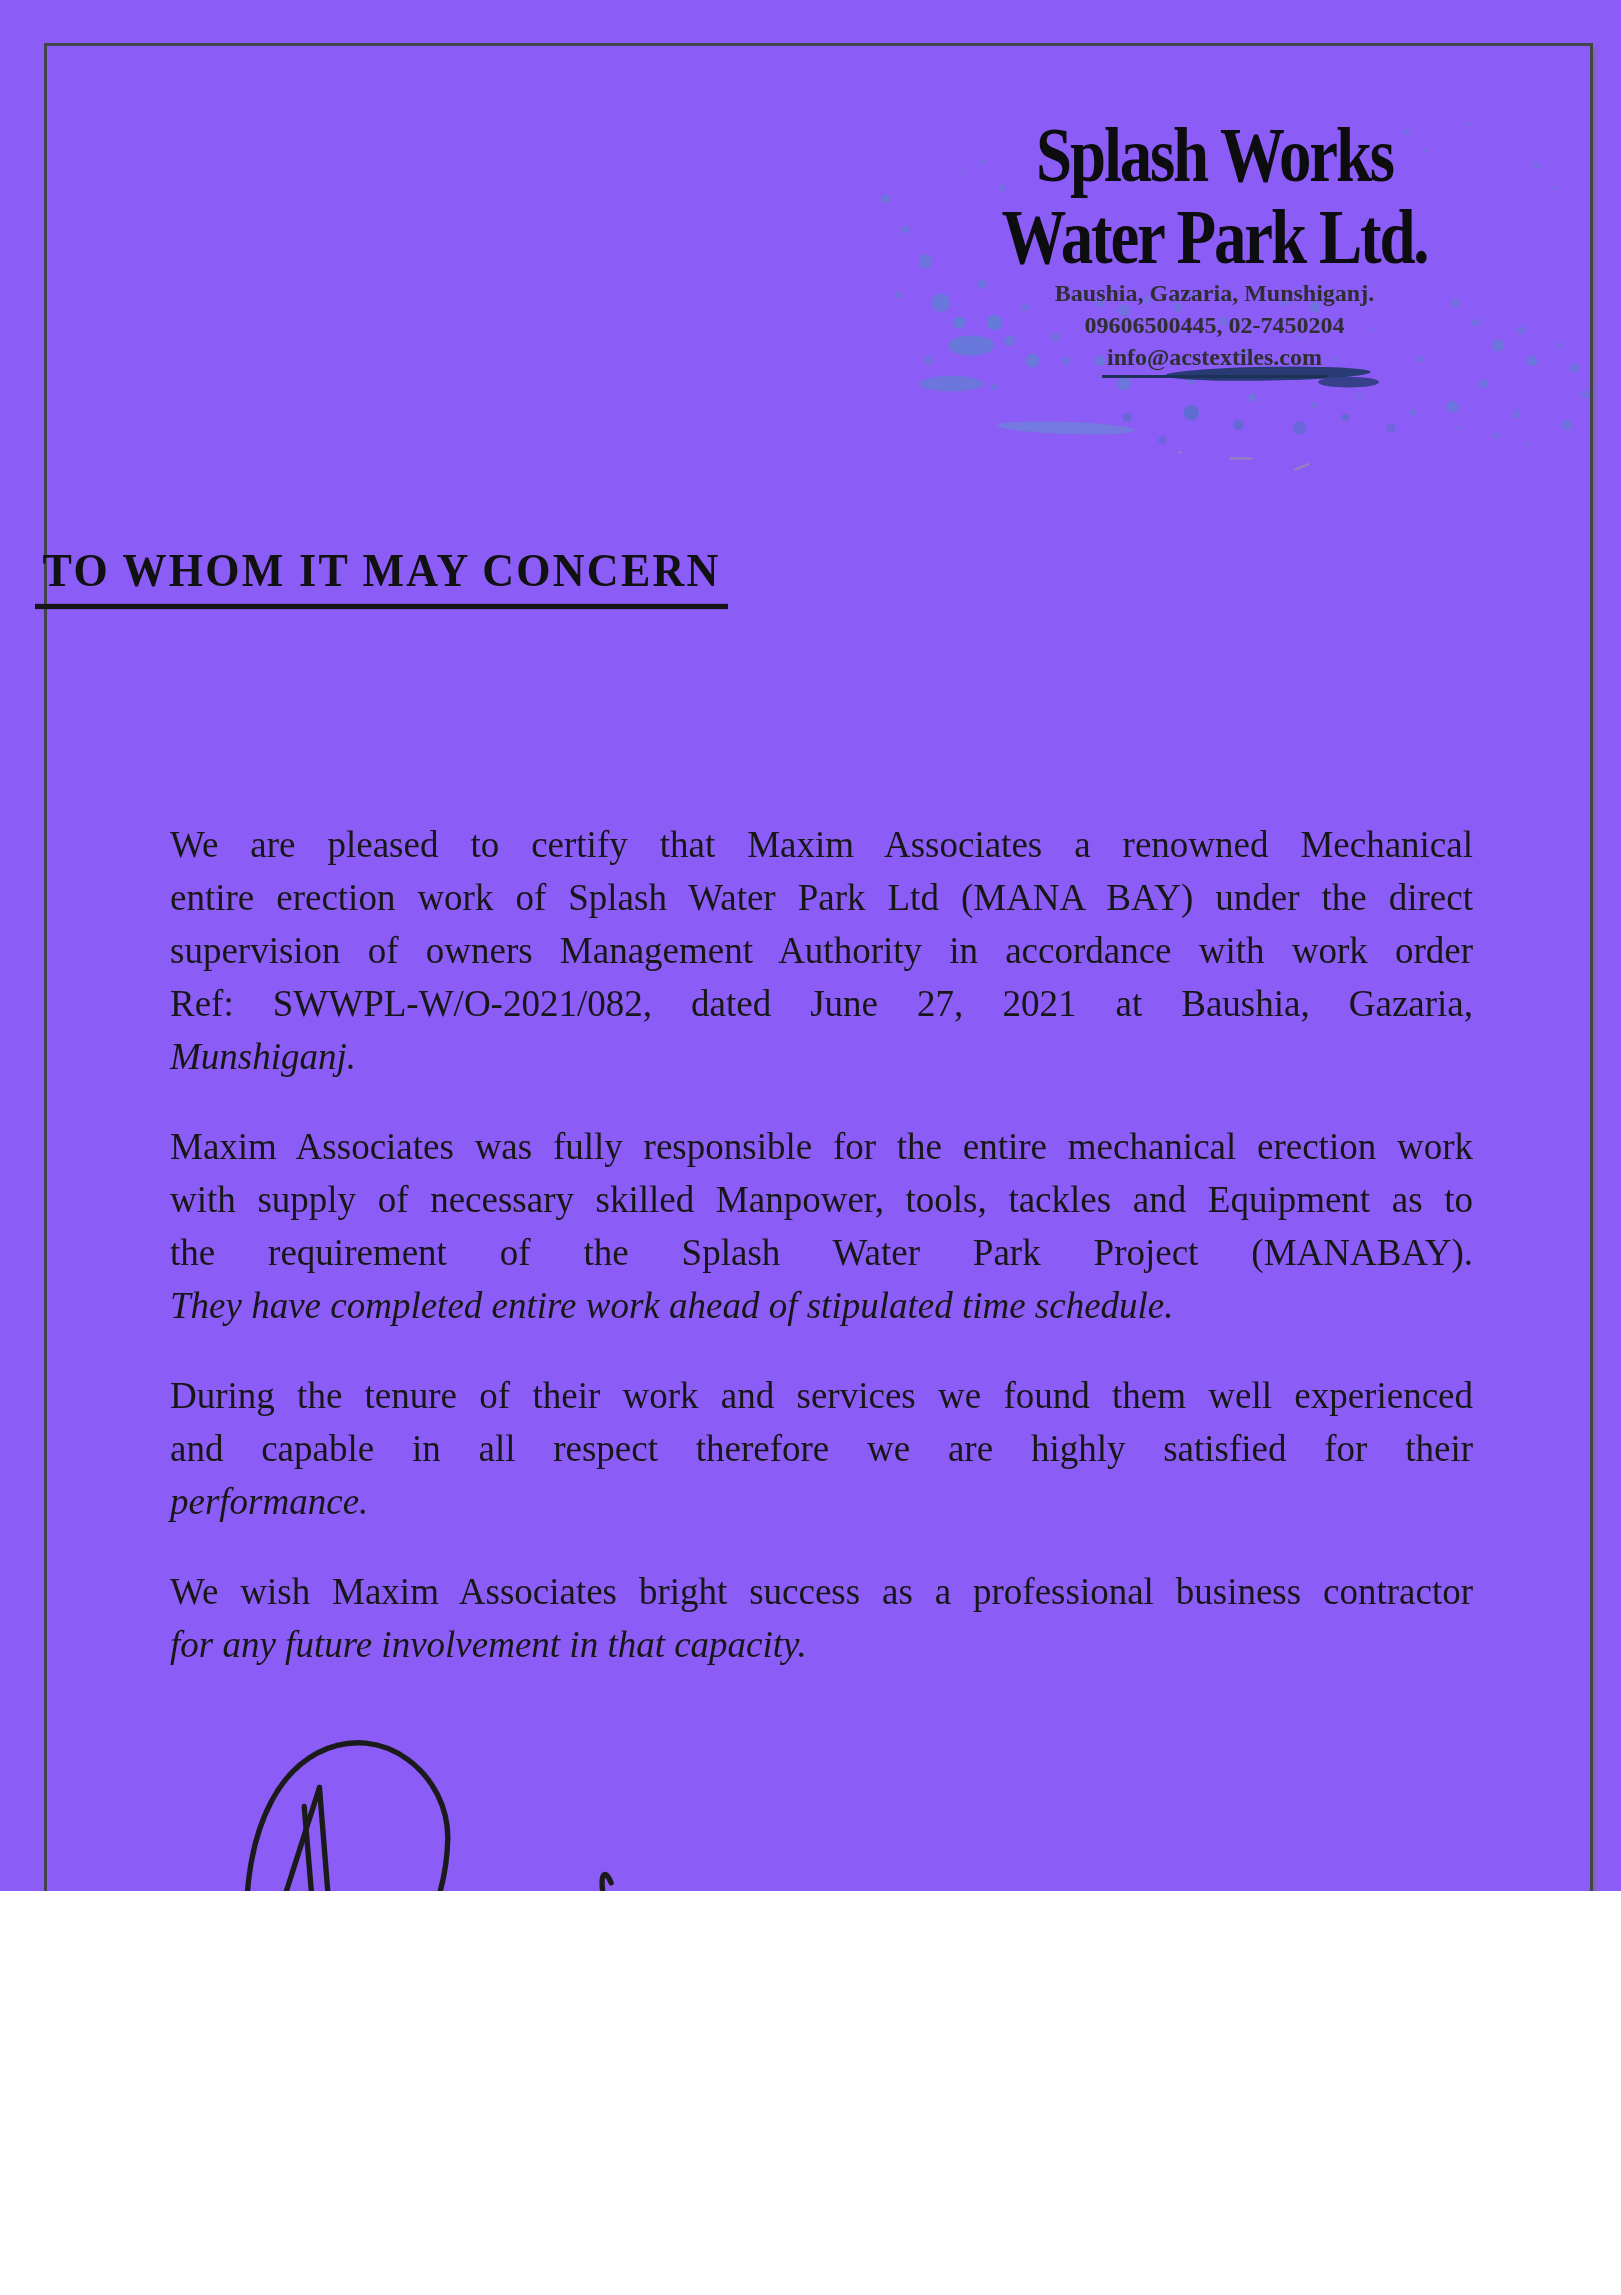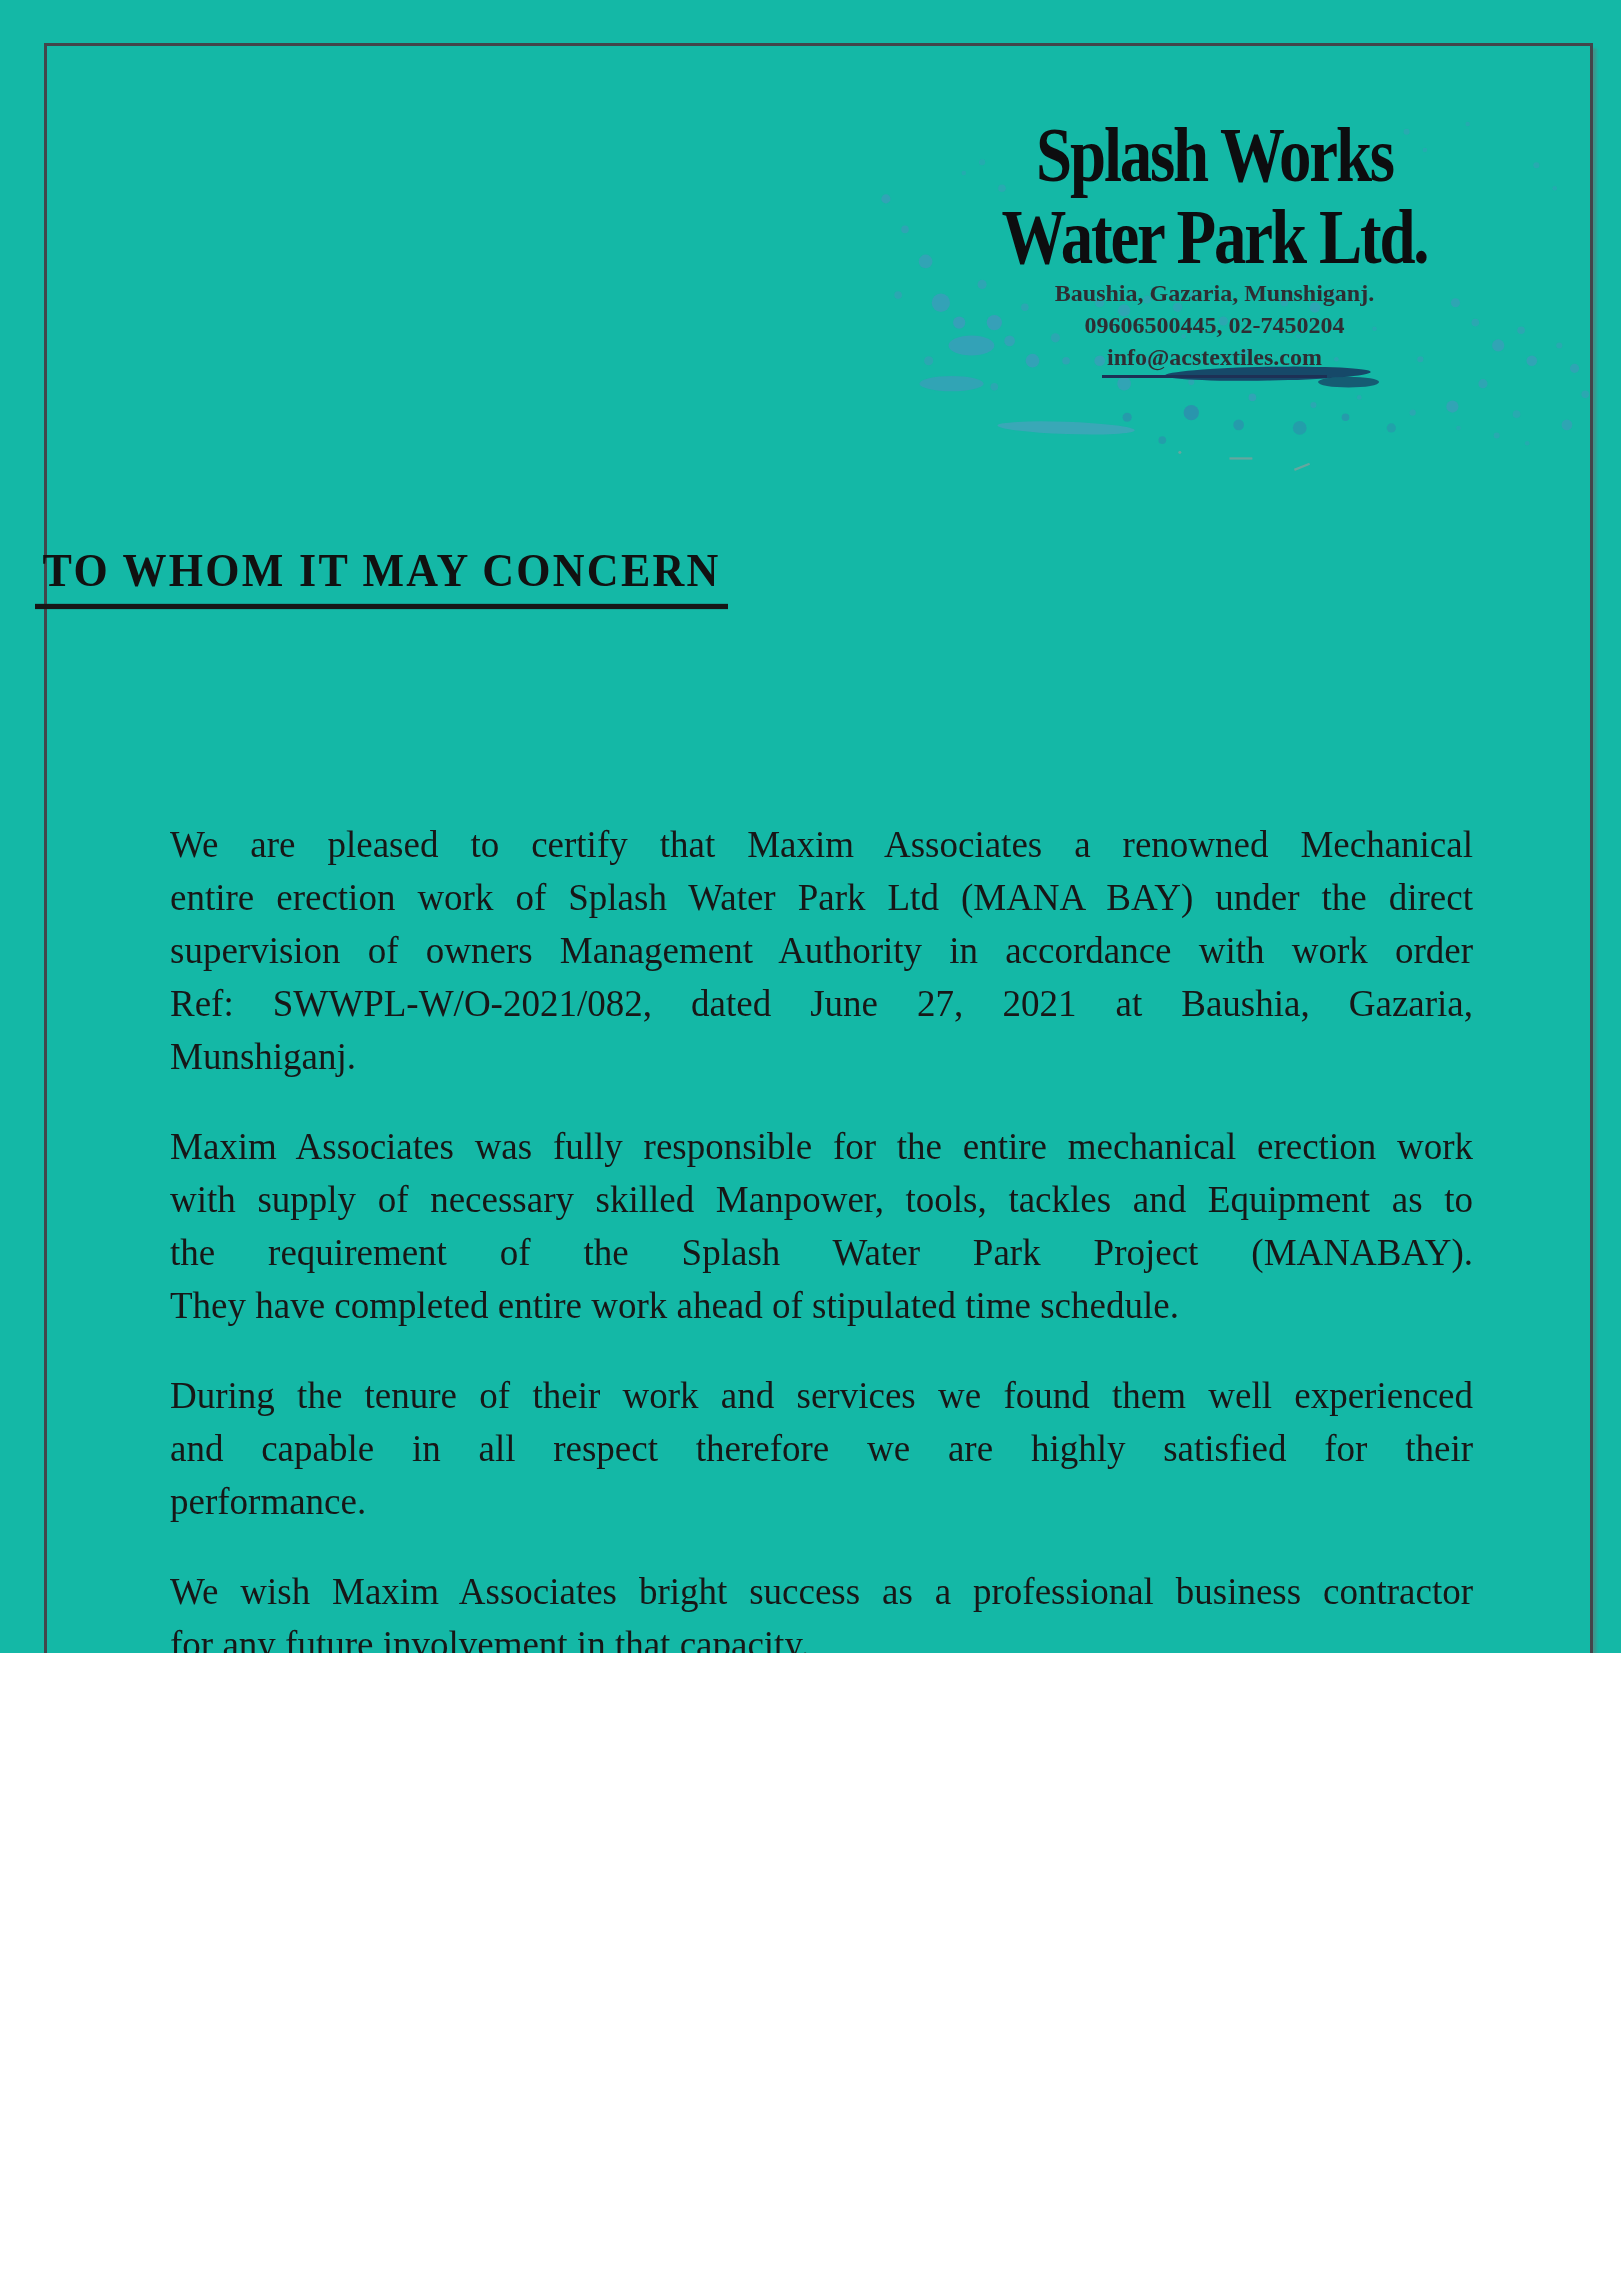--- a/index.html
+++ b/index.html
@@ -1,18 +1,18 @@
 <!DOCTYPE html>
 <html style="font-size:12.2px"><head>
 <meta charset="utf-8">
 <style>
   html,body { margin:0; padding:0; background:#ffffff; }
   .page {
-    position:relative; width:1622px; height:1653px;
-    background:#14b8a6; overflow:hidden;
+    position:relative; width:1622px; height:1891px;
+    background:#8b5cf6; overflow:hidden;
     font-family:"Liberation Serif", serif; color:#1b1b1b;
   }
   .scan-frame {
     position:absolute; left:44px; top:43px; width:1543px; height:2205px;
     border:3.1px solid #43454a; border-bottom-width:6.9px;
     box-shadow:3.8px 4.6px 2.3px rgba(110,110,110,.45);
     background:transparent; pointer-events:none;
   }
   
   .letterhead { position:absolute; left:871px; top:115px; width:687px; text-align:center; }
@@ -34,21 +34,21 @@
   .doc-title-wrap { position:absolute; left:35px; right:0; top:544px; text-align:left; }
   .doc-title {
     display:inline-block; font-weight:bold; font-size:44px; letter-spacing:2.3px;
     color:#111; border-bottom:5.3px solid #161616; padding:0 7.6px 6.1px 7.6px;
     transform:scaleY(1.05); transform-origin:top center; white-space:nowrap;
   }
   
   .body-text { position:absolute; left:170px; top:810px; width:1303px; font-size:37px; line-height:53px; color:#171717; }
   .para { margin:8px 0 37px 0; }
   .jline { text-align:justify; text-align-last:justify; white-space:normal; }
-  .jline.jlast { text-align-last:left; }
+  .jline.jlast { text-align-last:left;font-style:italic; }
   
   .sig-svg { position:absolute; left:153px; top:1711px; pointer-events:none; }
   .sig-name { position:absolute; left:182px; top:2001px; font-size:37px; line-height:53px; color:#161616;font-family:Liberation Mono, monospace; }
   .sig-role { position:absolute; left:164px; top:2089px; font-size:38px; line-height:53px; color:#161616; }
 </style>
 </head>
 <body>
 
 <div class="page">
 

